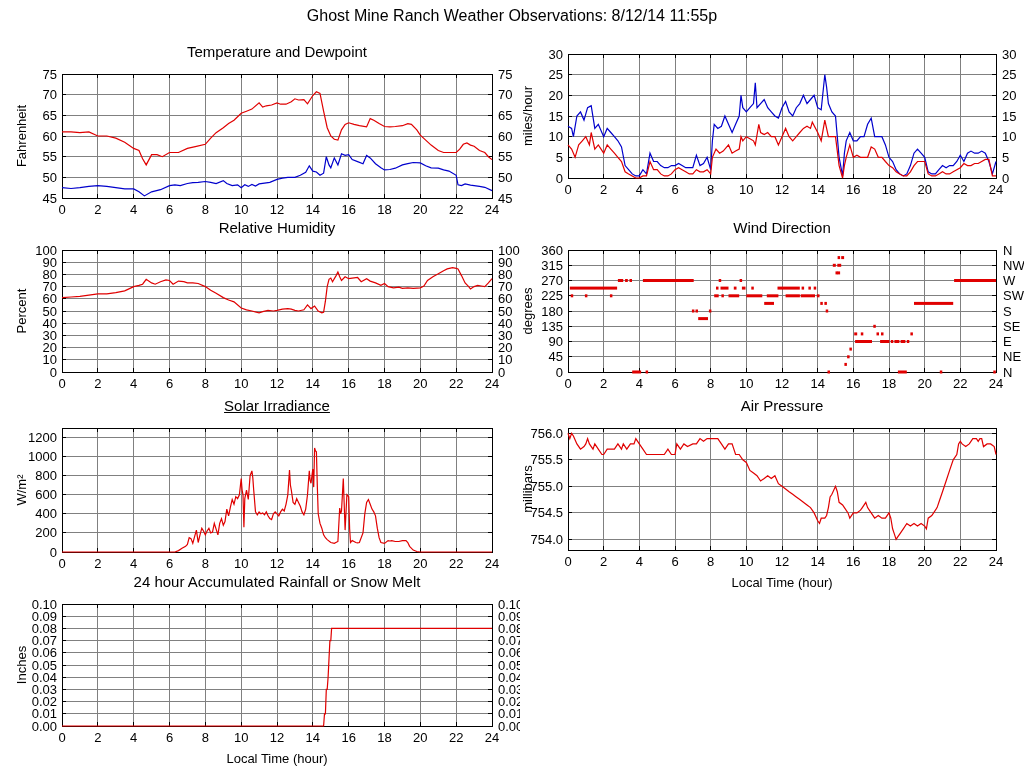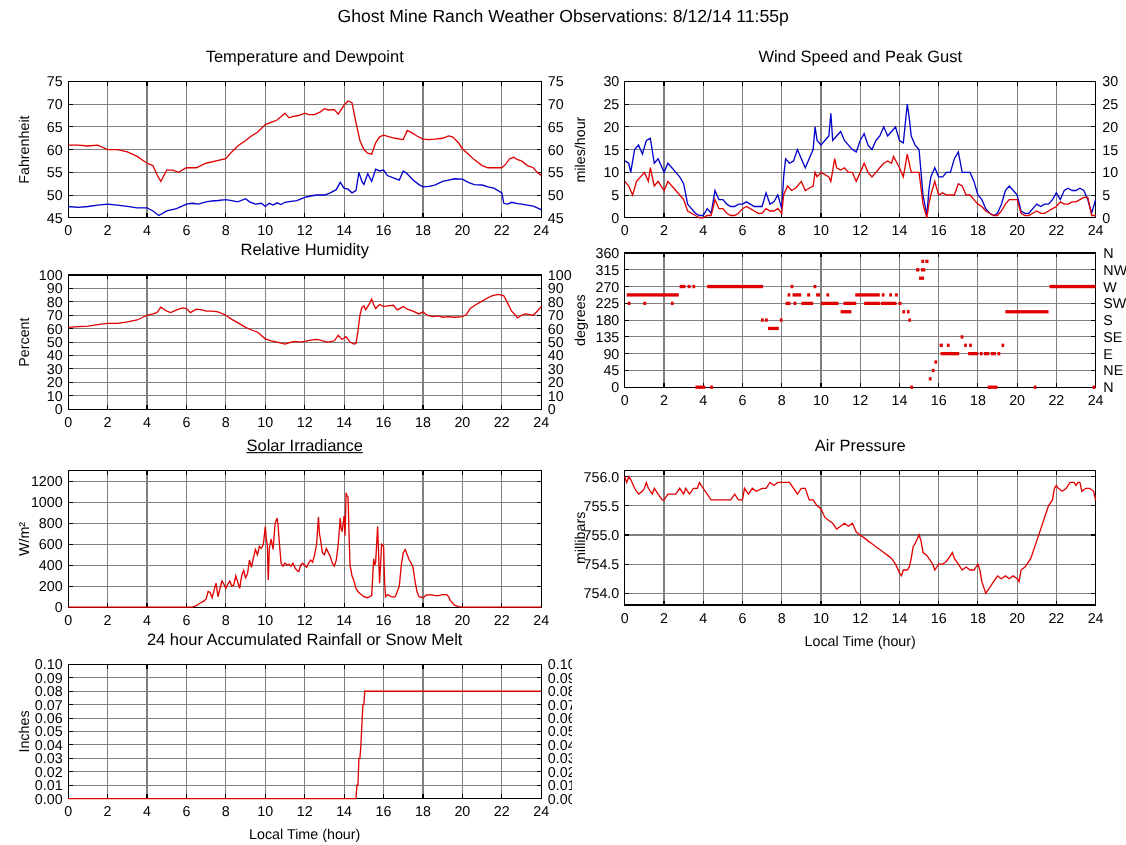--- a/index.html
+++ b/index.html
@@ -118,21 +118,20 @@
       <line x1="480" x2="476" y1="12" y2="12" stroke="#000000" shape-rendering="crispEdges"></line>
       <text x="45" y="16.5" text-anchor="end">75</text>
       <text x="486" y="16.5" text-anchor="start">75</text>
       <text x="14" y="74" text-anchor="middle" transform="rotate(-90 14 74)">Fahrenheit</text>
       <polyline points="50.0,69.9 59.0,69.9 67.9,70.7 76.9,69.9 85.8,74.0 94.8,74.0 103.8,76.1 112.7,80.2 121.7,86.4 127.0,88.5 130.6,96.7 134.2,102.9 139.6,92.6 145.0,92.6 150.3,94.7 157.5,90.5 166.5,90.5 175.4,86.4 184.4,84.3 193.3,82.3 198.7,76.1 204.1,70.7 211.3,65.7 216.6,61.6 222.0,58.3 229.2,51.3 234.5,49.2 239.9,47.1 247.1,40.9 250.7,45.1 254.3,43.8 259.6,43.0 265.0,40.9 268.6,42.2 274.0,42.2 279.3,39.7 282.9,36.8 286.5,38.0 291.9,37.6 295.5,41.8 300.8,33.5 304.4,29.8 308.0,31.4 311.6,49.2 315.2,65.7 318.8,74.0 322.3,77.3 325.9,78.1 329.5,67.8 333.1,62.4 336.7,60.8 342.0,62.4 347.4,63.7 354.6,64.9 358.2,56.6 361.8,58.3 367.1,61.6 372.5,64.5 377.9,64.9 383.3,64.5 390.4,63.7 395.8,61.6 399.4,62.4 404.8,67.8 408.3,73.2 413.7,78.1 419.1,83.1 426.3,88.5 431.6,90.5 437.0,90.5 444.2,90.5 447.7,87.2 451.3,82.3 454.9,81.0 458.5,83.1 462.1,84.3 467.5,88.5 472.8,90.5 476.4,94.7 480.0,97.6" fill="none" stroke="#e00000" stroke-width="1.2"></polyline>
       <polyline points="50.0,125.7 59.0,126.5 67.9,125.7 76.9,124.4 85.8,123.6 94.8,124.4 103.8,125.7 112.7,126.9 121.7,126.9 127.0,129.8 132.4,133.9 139.6,129.8 148.5,127.7 157.5,123.6 162.9,122.8 168.3,123.6 175.4,121.5 180.8,120.7 186.2,120.3 193.3,119.5 198.7,120.3 204.1,121.5 211.3,118.6 214.8,121.5 220.2,123.6 225.6,122.8 229.2,125.7 232.8,122.8 236.3,124.4 239.9,122.4 243.5,124.0 247.1,121.9 252.5,121.1 257.8,120.3 265.0,117.4 270.4,116.2 275.8,115.3 282.9,115.3 288.3,113.3 293.7,110.4 297.3,103.8 300.8,109.1 304.4,110.0 308.0,113.3 311.6,111.2 314.3,94.7 317.0,102.9 318.8,105.8 322.3,95.9 325.9,102.9 329.5,91.8 333.1,93.4 336.7,92.6 340.2,97.6 345.6,99.6 351.0,101.7 354.6,93.4 358.2,95.9 363.5,101.7 368.9,105.8 372.5,107.9 377.9,107.5 383.3,106.2 390.4,102.9 395.8,101.7 401.2,100.5 408.3,100.9 413.7,103.8 419.1,105.8 426.3,106.2 431.6,107.9 437.0,109.1 444.2,113.3 446.0,122.8 449.5,123.6 453.1,121.9 458.5,123.2 462.1,123.6 467.5,124.4 472.8,125.3 480.0,128.6" fill="none" stroke="#0000cc" stroke-width="1.2"></polyline>
     </svg>
 </figure>
 
 <figure class="chart c2">
-  <figcaption>Wind Speed and Peak Gust</figcaption>
   <svg viewBox="0 0 506 162">
       <line x1="85.66666666666666" x2="85.66666666666666" y1="12" y2="136" stroke="#808080" stroke-width="1" shape-rendering="crispEdges"></line>
       <line x1="121.33333333333333" x2="121.33333333333333" y1="12" y2="136" stroke="#808080" stroke-width="1" shape-rendering="crispEdges"></line>
       <line x1="157" x2="157" y1="12" y2="136" stroke="#808080" stroke-width="1" shape-rendering="crispEdges"></line>
       <line x1="192.66666666666666" x2="192.66666666666666" y1="12" y2="136" stroke="#808080" stroke-width="1" shape-rendering="crispEdges"></line>
       <line x1="228.33333333333334" x2="228.33333333333334" y1="12" y2="136" stroke="#808080" stroke-width="1" shape-rendering="crispEdges"></line>
       <line x1="264" x2="264" y1="12" y2="136" stroke="#808080" stroke-width="1" shape-rendering="crispEdges"></line>
       <line x1="299.6666666666667" x2="299.6666666666667" y1="12" y2="136" stroke="#808080" stroke-width="1" shape-rendering="crispEdges"></line>
       <line x1="335.3333333333333" x2="335.3333333333333" y1="12" y2="136" stroke="#808080" stroke-width="1" shape-rendering="crispEdges"></line>
       <line x1="371" x2="371" y1="12" y2="136" stroke="#808080" stroke-width="1" shape-rendering="crispEdges"></line>
@@ -323,20 +322,21 @@
       <line x1="50" x2="54" y1="12" y2="12" stroke="#000000" shape-rendering="crispEdges"></line>
       <line x1="480" x2="476" y1="12" y2="12" stroke="#000000" shape-rendering="crispEdges"></line>
       <text x="45" y="16.5" text-anchor="end">100</text>
       <text x="486" y="16.5" text-anchor="start">100</text>
       <text x="14" y="73" text-anchor="middle" transform="rotate(-90 14 73)">Percent</text>
       <polyline points="50.0,59.6 59.0,59.0 67.9,58.4 76.9,57.1 85.8,55.9 94.8,55.9 103.8,54.7 112.7,52.9 121.7,48.6 127.0,47.4 130.6,46.2 134.2,41.3 139.6,44.9 143.2,46.2 148.5,43.7 153.9,41.9 157.5,42.5 161.1,46.2 166.5,43.1 171.8,43.7 175.4,44.9 180.8,44.9 186.2,45.5 193.3,48.6 198.7,52.3 204.1,55.3 211.3,59.6 216.6,62.0 222.0,63.9 229.2,70.0 234.5,71.8 239.9,73.0 247.1,74.8 250.7,73.6 256.0,72.4 261.4,73.0 265.0,72.4 270.4,71.2 275.8,70.6 279.3,71.2 282.9,72.4 286.5,73.0 291.9,71.8 295.5,66.9 299.0,70.6 302.6,68.1 306.2,73.0 309.8,74.8 311.6,74.2 313.4,63.2 315.2,48.6 317.0,41.3 318.8,40.1 320.5,43.7 324.1,37.6 325.9,34.0 327.7,38.8 329.5,42.5 333.1,38.8 336.7,40.7 340.2,40.1 345.6,39.5 349.2,43.7 354.6,40.7 358.2,43.1 363.5,44.9 368.9,47.4 372.5,45.5 376.1,48.6 381.5,49.8 386.8,49.2 390.4,50.4 395.8,49.8 401.2,50.4 408.3,49.8 411.9,48.0 415.5,42.5 420.9,38.8 426.3,35.8 431.6,32.7 435.2,30.9 440.6,29.7 444.2,30.3 446.0,30.9 449.5,37.6 453.1,44.9 456.7,48.6 458.5,51.0 462.1,48.6 465.7,47.4 469.3,48.0 472.8,48.6 476.4,44.9 480.0,40.7" fill="none" stroke="#e00000" stroke-width="1.2"></polyline>
     </svg>
 </figure>
 
 <figure class="chart c4">
+  <figcaption>Wind Direction</figcaption>
   <svg viewBox="0 0 506 160">
       <line x1="85.66666666666666" x2="85.66666666666666" y1="12" y2="134" stroke="#808080" stroke-width="1" shape-rendering="crispEdges"></line>
       <line x1="121.33333333333333" x2="121.33333333333333" y1="12" y2="134" stroke="#808080" stroke-width="1" shape-rendering="crispEdges"></line>
       <line x1="157" x2="157" y1="12" y2="134" stroke="#808080" stroke-width="1" shape-rendering="crispEdges"></line>
       <line x1="192.66666666666666" x2="192.66666666666666" y1="12" y2="134" stroke="#808080" stroke-width="1" shape-rendering="crispEdges"></line>
       <line x1="228.33333333333334" x2="228.33333333333334" y1="12" y2="134" stroke="#808080" stroke-width="1" shape-rendering="crispEdges"></line>
       <line x1="264" x2="264" y1="12" y2="134" stroke="#808080" stroke-width="1" shape-rendering="crispEdges"></line>
       <line x1="299.6666666666667" x2="299.6666666666667" y1="12" y2="134" stroke="#808080" stroke-width="1" shape-rendering="crispEdges"></line>
       <line x1="335.3333333333333" x2="335.3333333333333" y1="12" y2="134" stroke="#808080" stroke-width="1" shape-rendering="crispEdges"></line>
       <line x1="371" x2="371" y1="12" y2="134" stroke="#808080" stroke-width="1" shape-rendering="crispEdges"></line>

